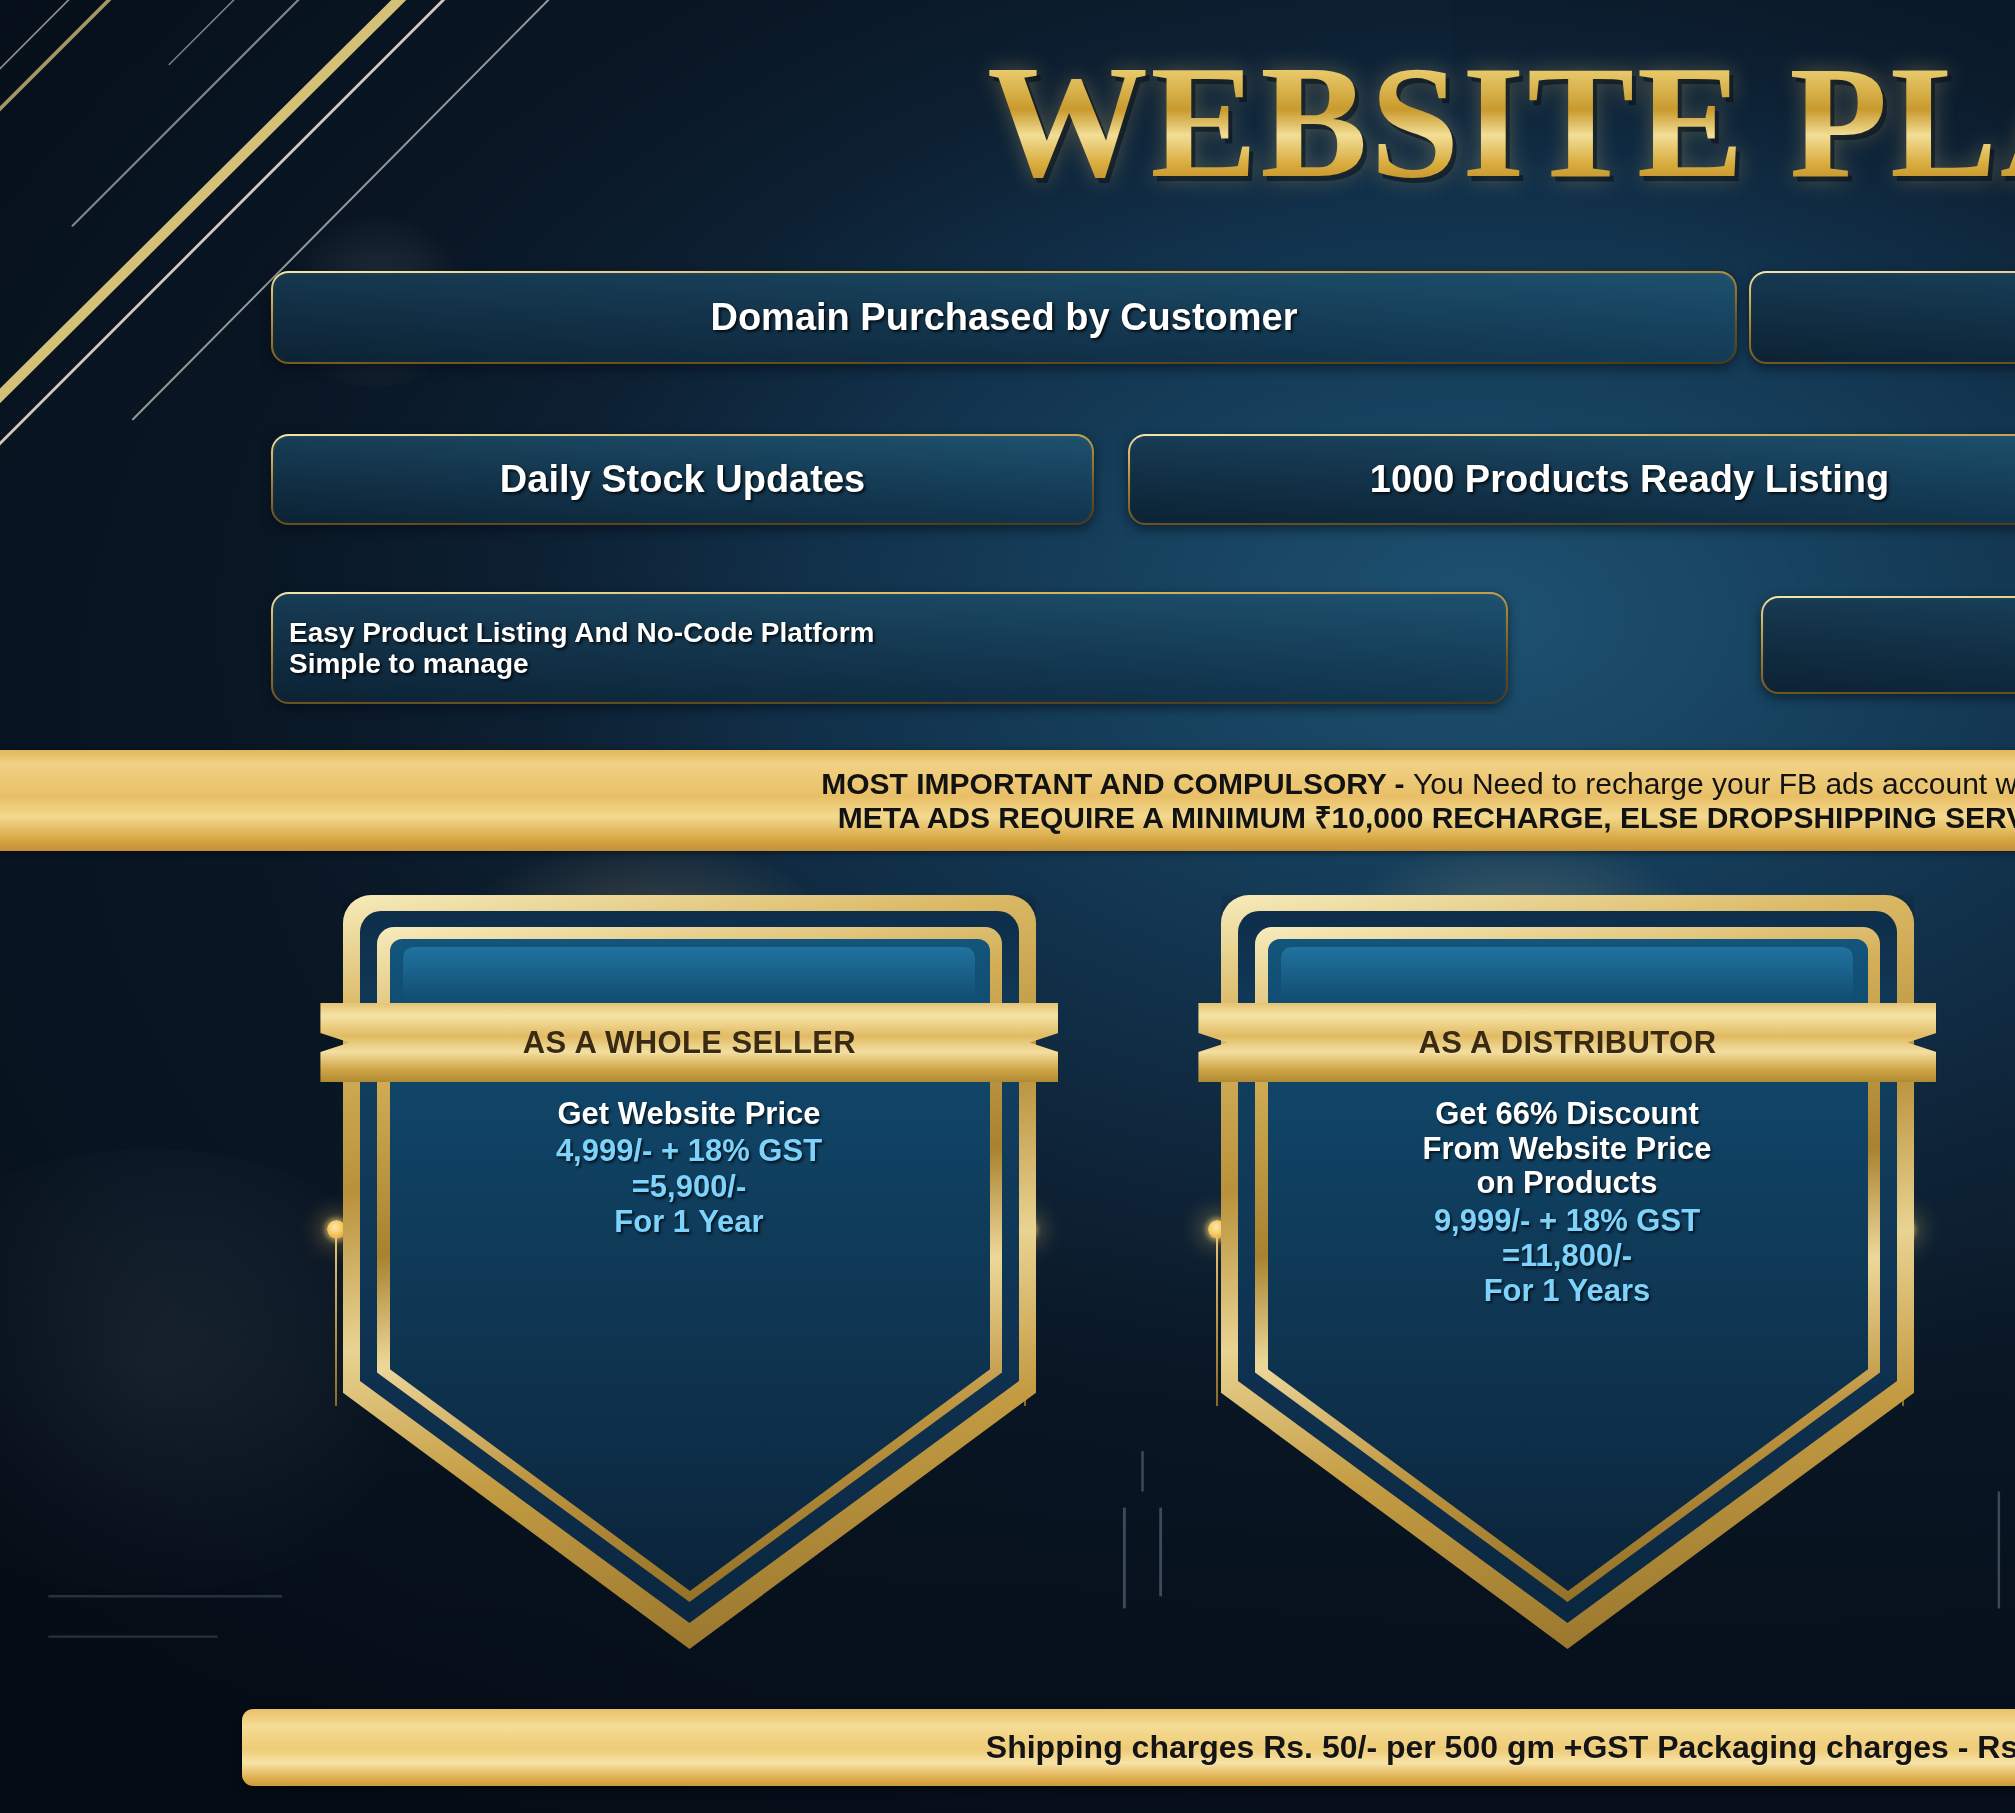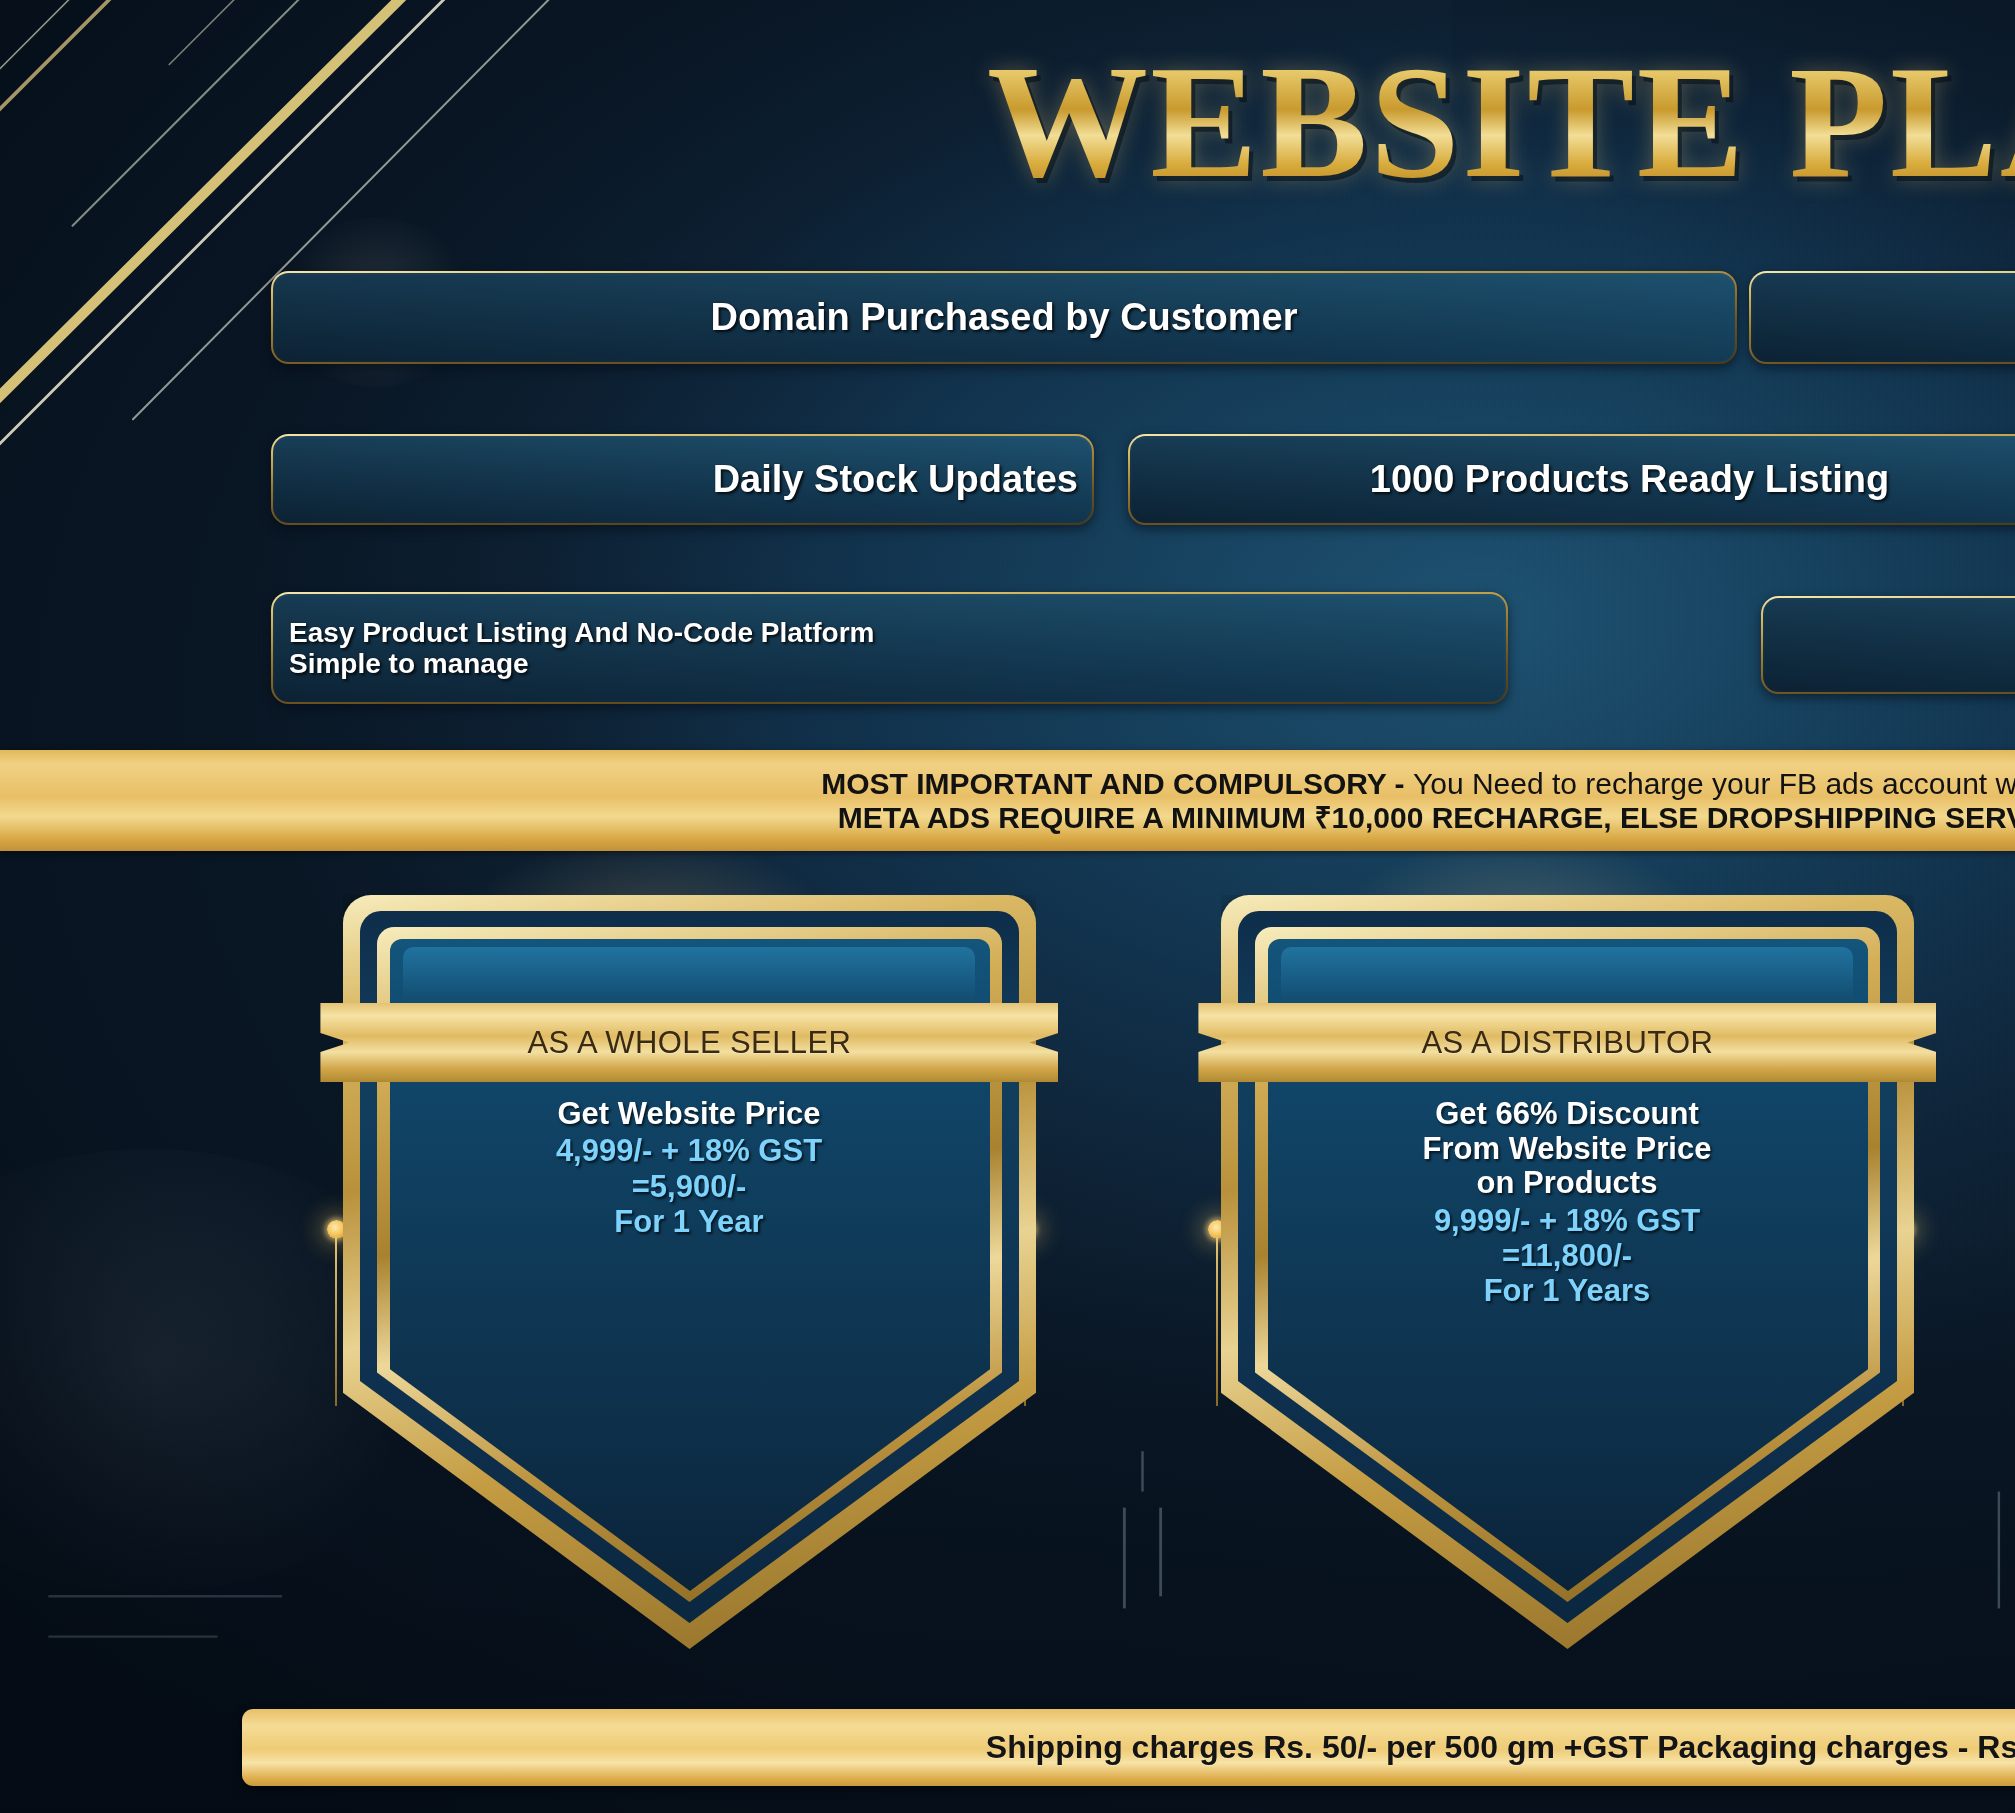--- a/index.html
+++ b/index.html
@@ -128,21 +128,21 @@
     background:linear-gradient(180deg, rgba(35,120,165,.85) 0%, rgba(20,78,115,.45) 60%, rgba(15,58,88,0) 100%);
   }
   .ribbon{
     position:absolute; left:-22.6px; top:108px; width:calc(100% + 45px); height:79px;
     background:linear-gradient(180deg,#e5c274 0%,#f6e3a4 16%,#e0bb63 42%,#f3dfa0 62%,#cfa546 84%,#b08a33 100%);
     clip-path:polygon(0 0, 100% 0, 100% 38%, calc(100% - 29px) 50%, 100% 62%, 100% 100%, 0 100%, 0 62%, 29px 50%, 0 38%);
     box-shadow:0 3.2px 6.4px rgba(0,0,0,.45);
     display:flex; align-items:center; justify-content:center;
   }
   .ribbon span{
-    color:#3a2a12; font-weight:normal; font-size:31px; letter-spacing:0.4px;
+    color:#3a2a12; font-weight:bold; font-size:31px; letter-spacing:0.4px;
     white-space:nowrap; text-shadow:0 0.8px 0.8px rgba(255,255,255,.3);
   }
   .sh-content{
     position:absolute; left:60px; top:202px; width:calc(100% - 121px);
     text-align:center;
   }
   .sh-content .white{
     color:#fff; font-weight:bold; font-size:31px; line-height:1.12;
     text-shadow:1.6px 2px 2.8px rgba(0,0,0,.7);
     white-space:pre-line;
@@ -234,21 +234,21 @@
 
 <div class="pill center" style="left:271px; top:271px; width:1466px; height:93px;">
   <div class="ptxt" style="font-size:38px; padding:0 12px;">Domain Purchased by Customer</div>
 </div>
 
 <div class="pill center" style="left:1749px; top:271px; width:1277px; height:93px;">
   <div class="ptxt" style="font-size:38px; padding:0 177px 0 16px;">Order Management Panel</div>
 </div>
 
 <div class="pill center" style="left:271px; top:434px; width:823px; height:91px;">
-  <div class="ptxt" style="font-size:38px; padding:0 14px;text-align:right;">Daily Stock Updates</div>
+  <div class="ptxt" style="font-size:38px; padding:0 14px;">Daily Stock Updates</div>
 </div>
 
 <div class="pill center" style="left:1128px; top:434px; width:1003px; height:91px;">
   <div class="ptxt" style="font-size:38px; padding:0 9.7px;">1000 Products Ready Listing</div>
 </div>
 
 <div class="pill left" style="left:271px; top:592px; width:1237px; height:112px;">
   <div class="ptxt" style="font-size:28px; line-height:1.12; padding:0 16px;">Easy Product Listing And No-Code Platform
 Simple to manage</div>
 </div>

